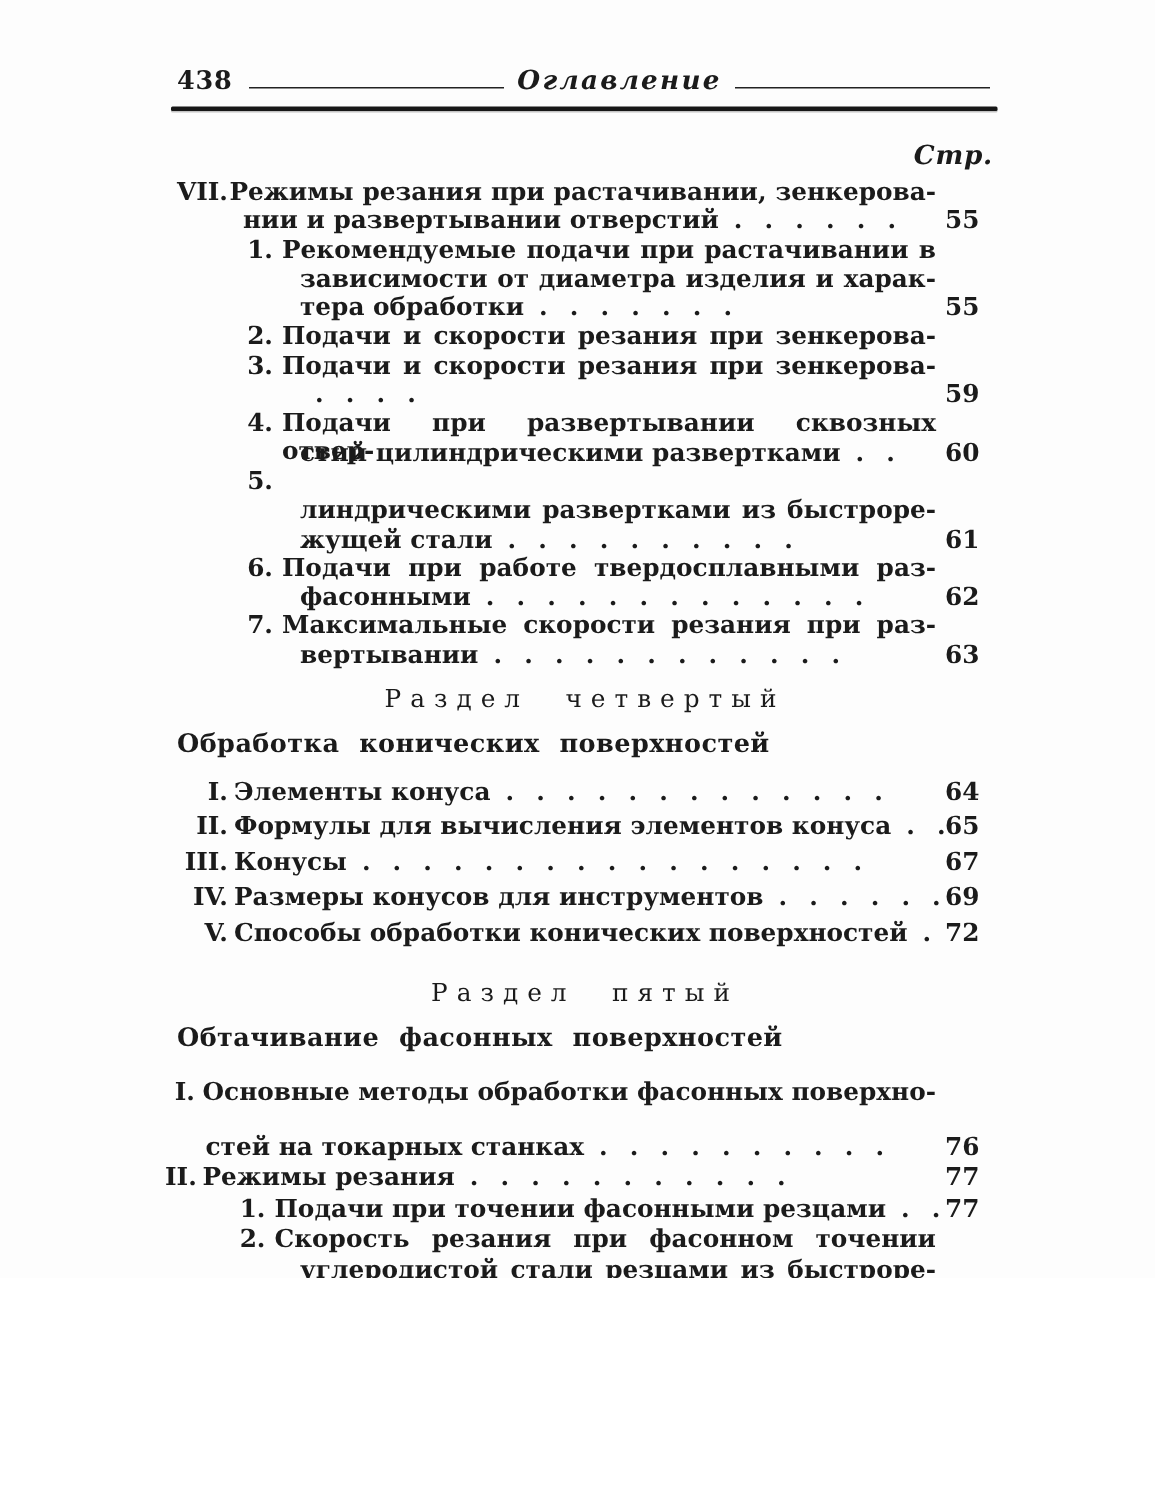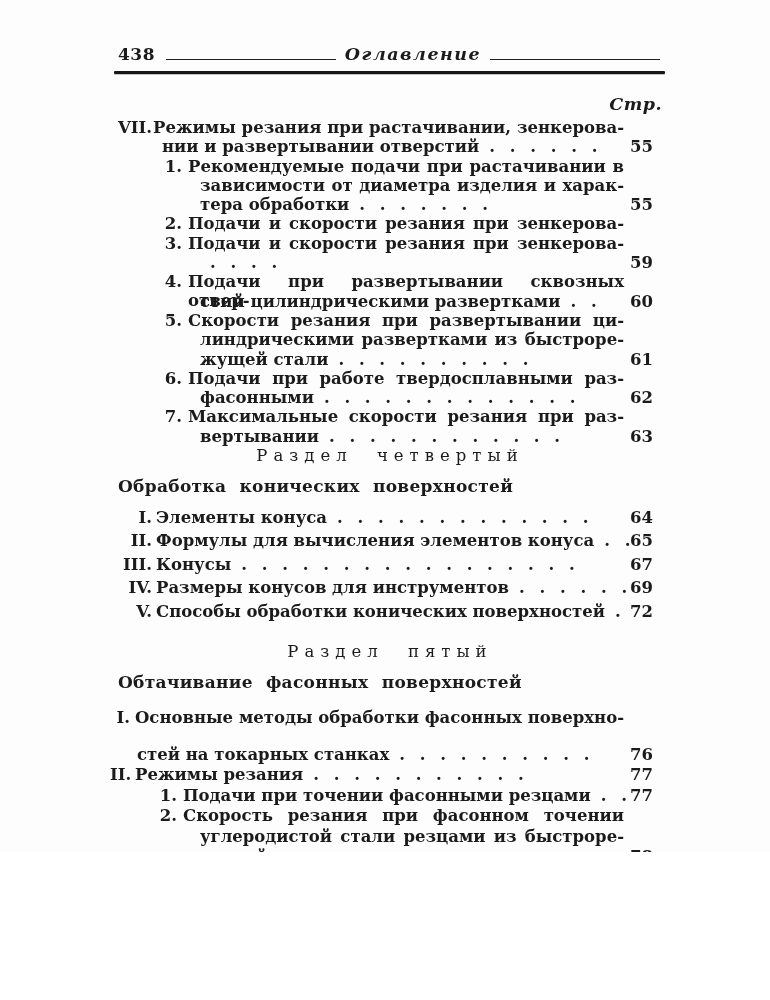--- a/index.html
+++ b/index.html
@@ -53,21 +53,21 @@
   .txt{flex:none;white-space:nowrap;}
   .txt-fill{flex:1;text-align:justify;text-align-last:justify;padding-right:38px;white-space:normal;}
   .txt-fillp{flex:1;text-align:justify;text-align-last:justify;padding-right:8px;white-space:normal;}
   .dots{
     flex:1;overflow:hidden;white-space:nowrap;
     padding:0 4px 0 10px;word-spacing:9px;
   }
   .pg{flex:none;width:32px;text-align:left;}
   .kick{
     text-align:center;font-weight:normal;font-size:16.5px;
-    letter-spacing:6px;word-spacing:13px;height:20px;
+    letter-spacing:6px;word-spacing:13px;margin-top:10px;height:20px;
   }
   .kick5{margin-top:17px;}
   .sectitle{
     text-align:left;font-weight:bold;font-size:17px;
     word-spacing:7px;margin-top:11px;height:22px;letter-spacing:.3px;
   }
   .s4e{margin-top:9px;}
   .s5e{margin-top:13px;}
   
   .wm{position:absolute;left:0;top:0;width:770px;height:1000px;pointer-events:none;}
@@ -138,21 +138,20 @@
           <span class="num">4.</span>
           <span class="txt-fill">Подачи при развертывании сквозных отвер-</span>
         </div>
         <div class="line c1">
           <span class="txt">стий цилиндрическими развертками</span>
           <span class="dots">. .</span>
           <span class="pg">60</span>
         </div>
         <div class="line n1">
           <span class="num">5.</span>
-          <span class="txt-fill">Скорости резания при развертывании ци-</span>
         </div>
         <div class="line c1">
           <span class="txt-fill">линдрическими развертками из быстроре-</span>
         </div>
         <div class="line c1">
           <span class="txt">жущей стали</span>
           <span class="dots">. . . . . . . . . .</span>
           <span class="pg">61</span>
         </div>
         <div class="line n1">

